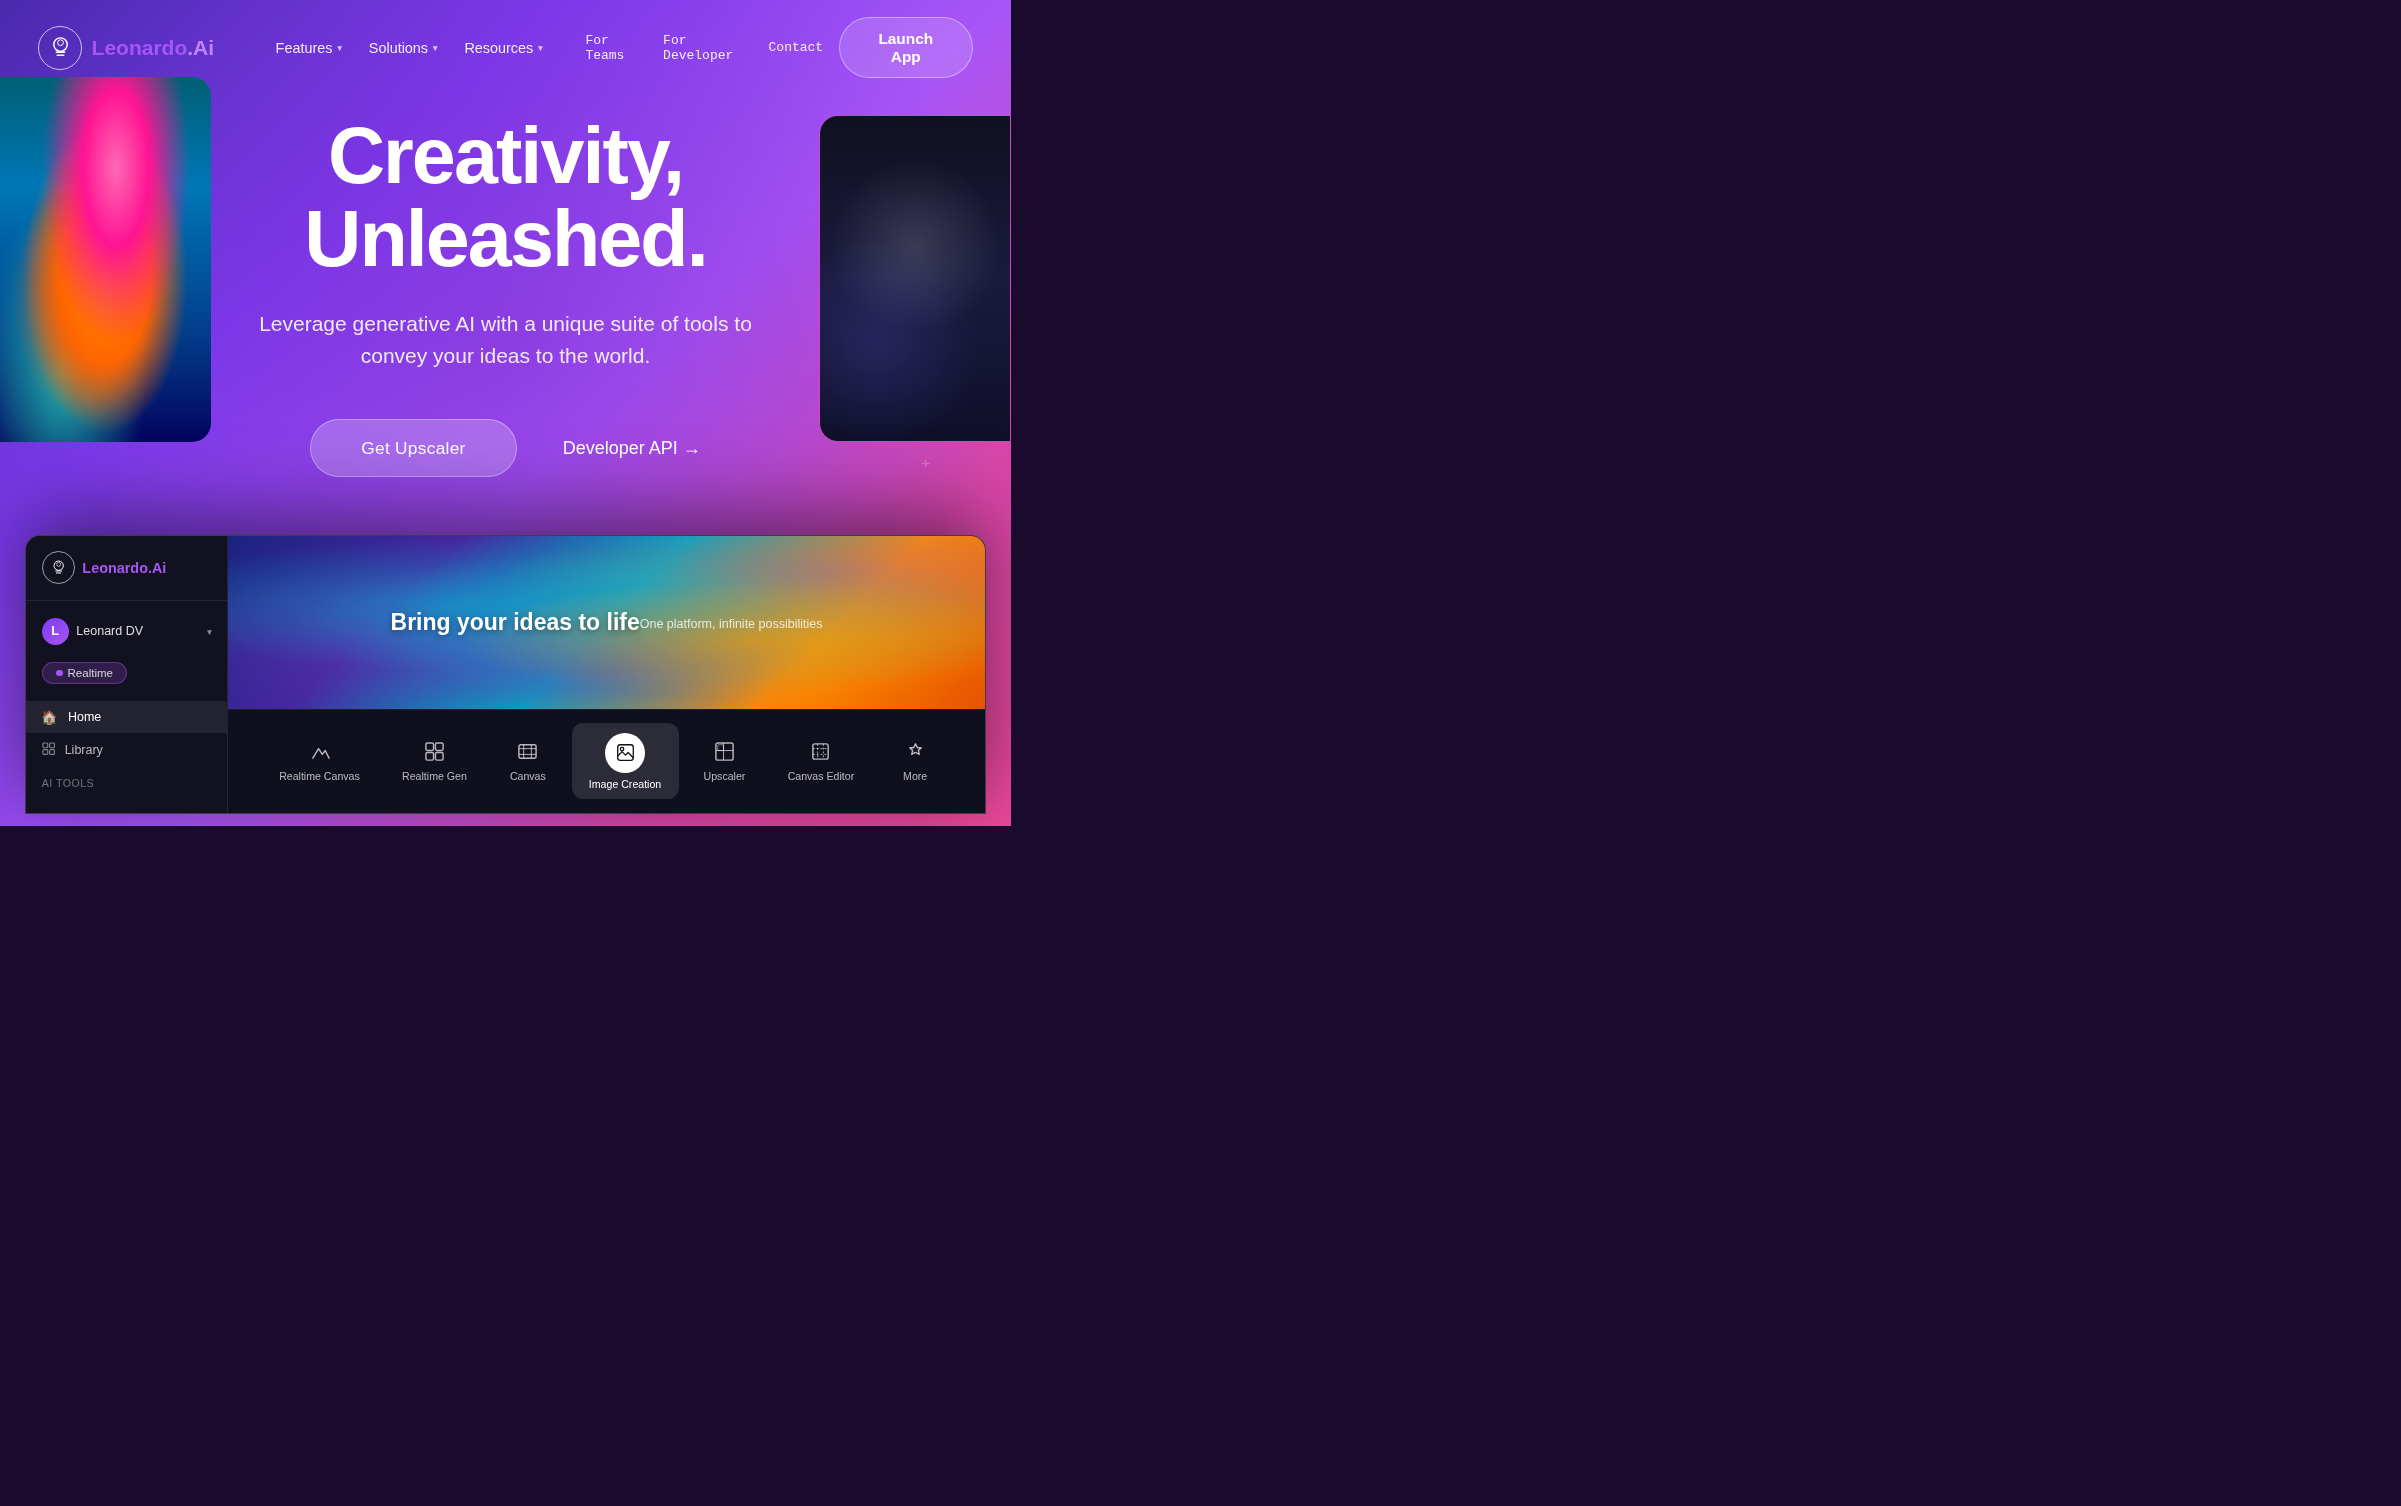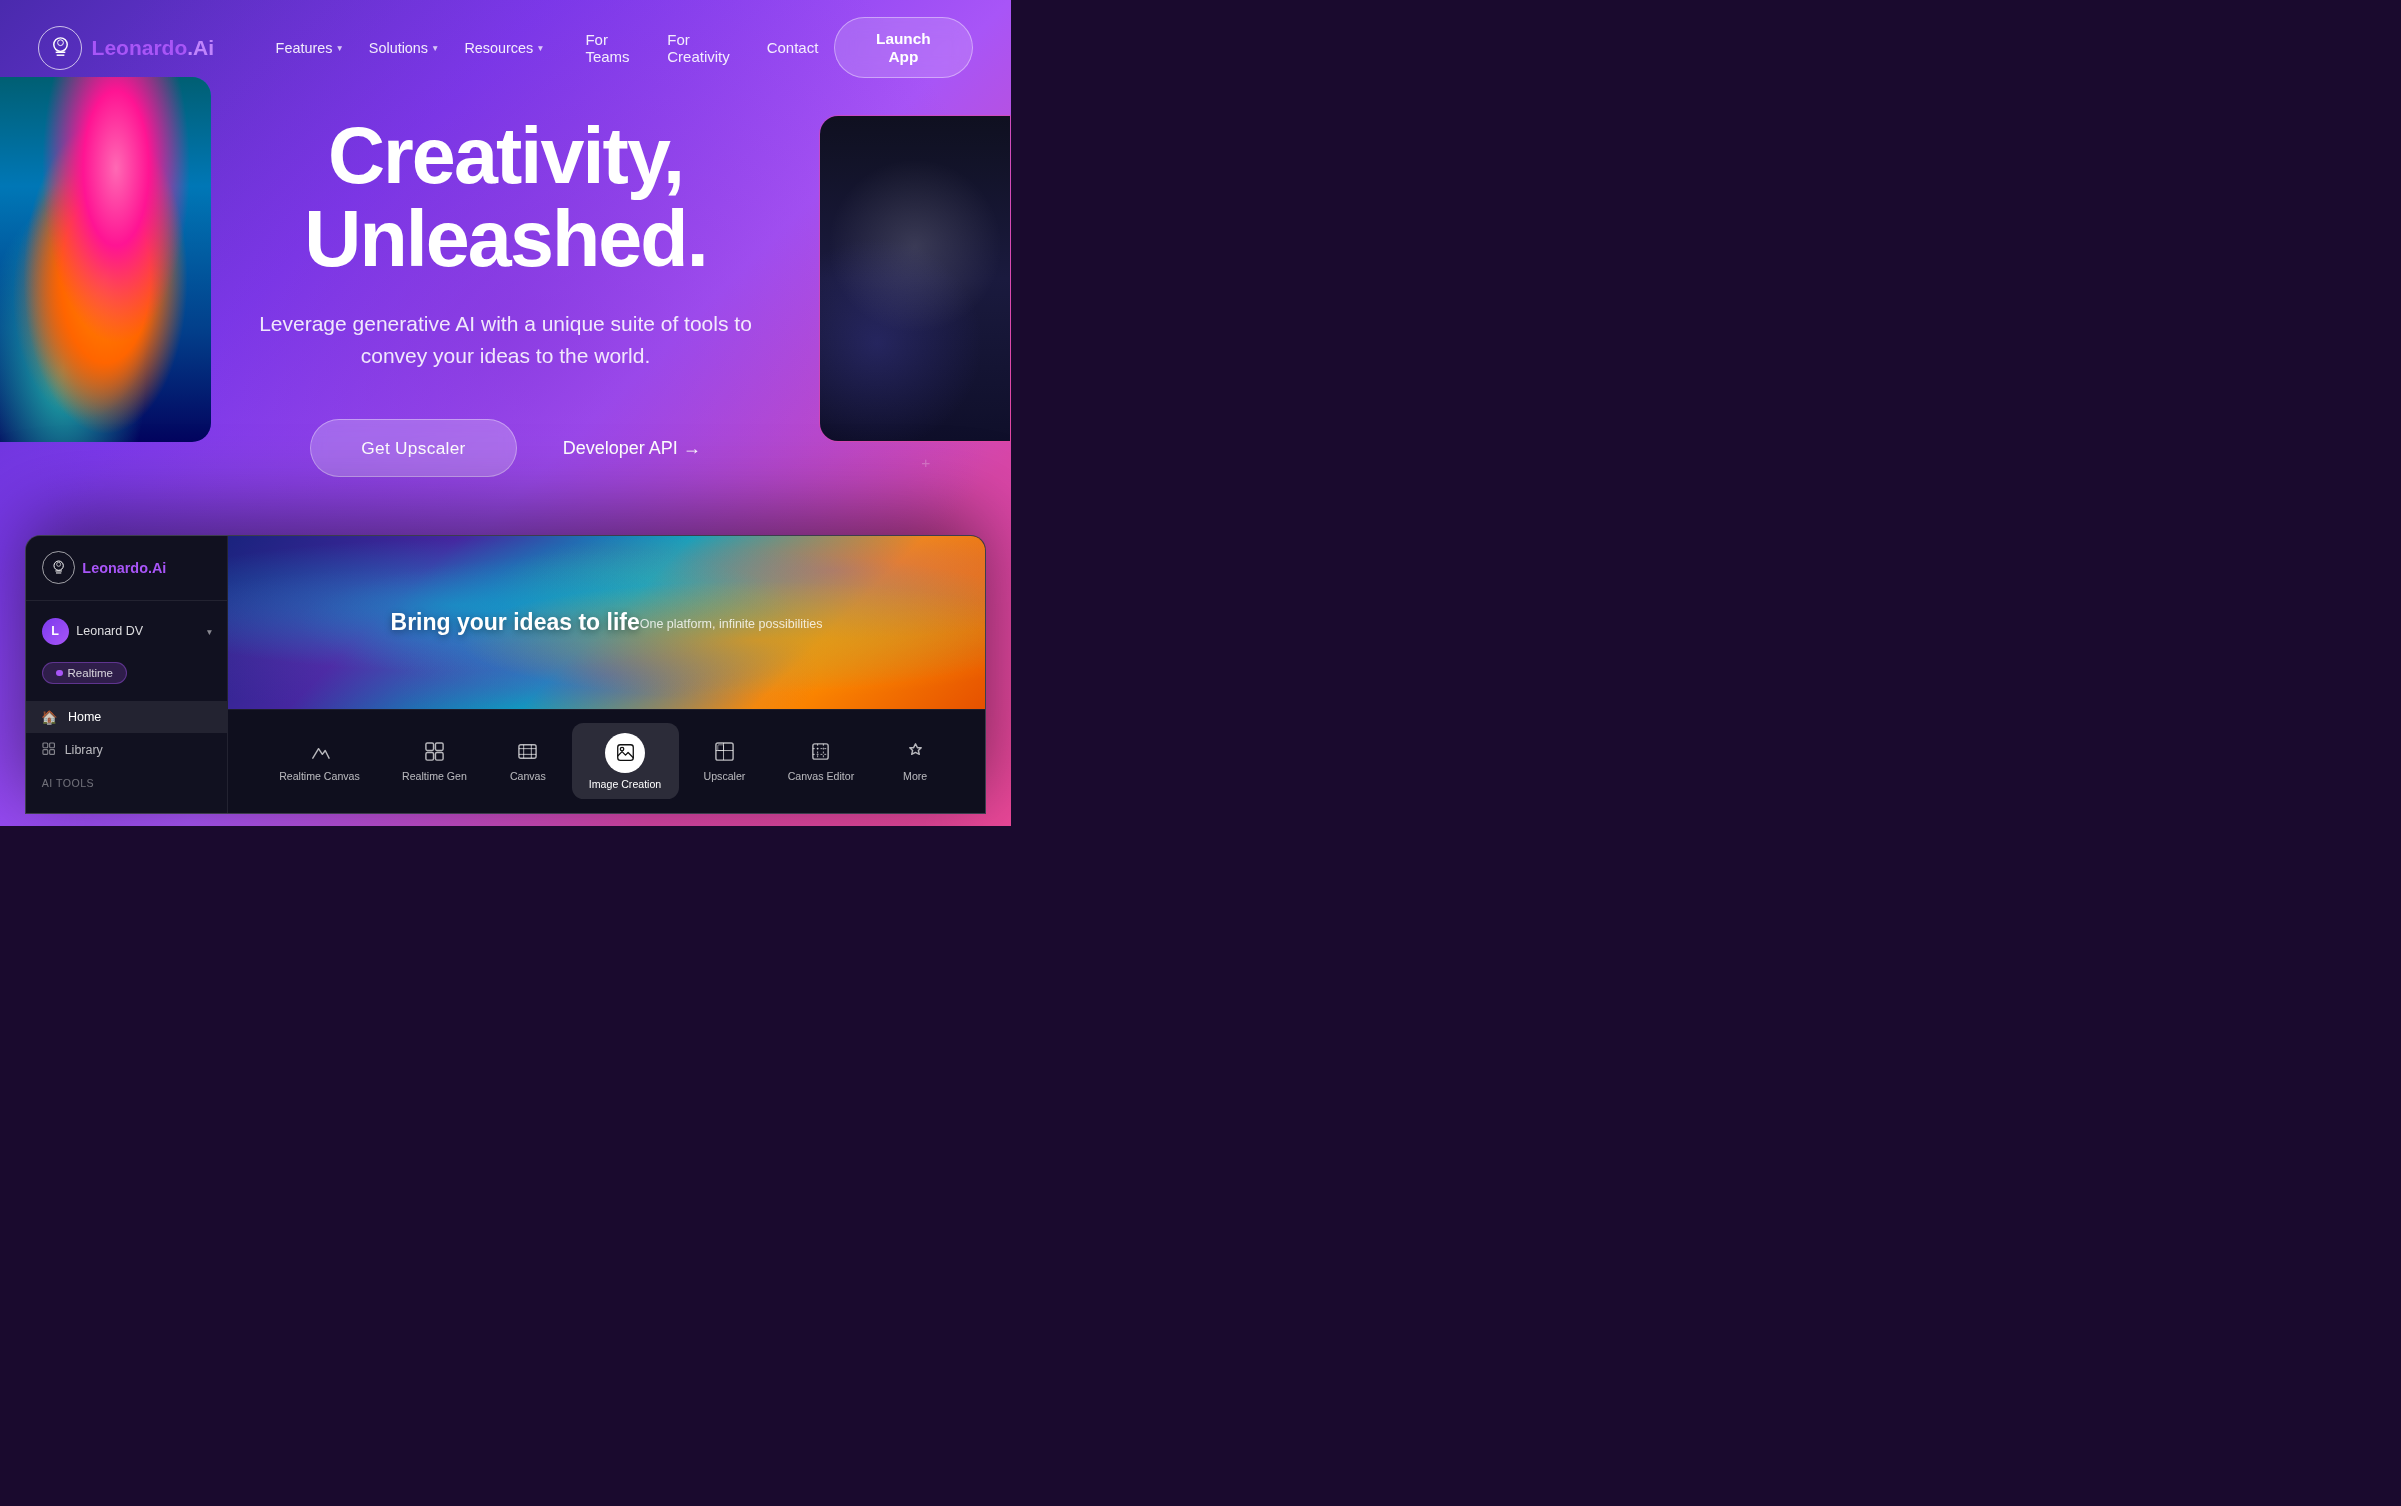--- a/index.html
+++ b/index.html
@@ -68,22 +68,23 @@
     }
     .nav-right {
       display: flex;
       align-items: center;
       gap: 15.4px;
       margin-left: auto;
     }
     .nav-right-link {
       color: rgba(255,255,255,0.9);
       text-decoration: none;
-      font-size: 15px;
+      font-size: 13px;
       cursor: pointer;
+      font-family: Liberation Mono, monospace;
     }
     .launch-btn {
       background: rgba(255,255,255,0.15);
       border: 1.4px solid rgba(255,255,255,0.4);
       color: white;
       padding: 11.5px 27px;
       border-radius: 48px;
       font-size: 15.4px;
       font-weight: 600;
       cursor: pointer;
@@ -448,21 +449,21 @@
         <span class="nav-chevron">▾</span>
       </a>
       <a class="nav-link">
         <span>Resources</span>
         <span class="nav-chevron">▾</span>
       </a>
     </div>
 
     <div class="nav-right">
       <a class="nav-right-link">For Teams</a>
-      <a class="nav-right-link">For Creativity</a>
+      <a class="nav-right-link">For Developer</a>
       <a class="nav-right-link">Contact</a>
       <button class="launch-btn">Launch App</button>
     </div>
   </nav>
 
   <div class="hero">
     <div class="hero-bg-overlay"></div>
     <span class="hero-plus hero-plus-1">+</span>
     <span class="hero-plus hero-plus-2">+</span>
 

